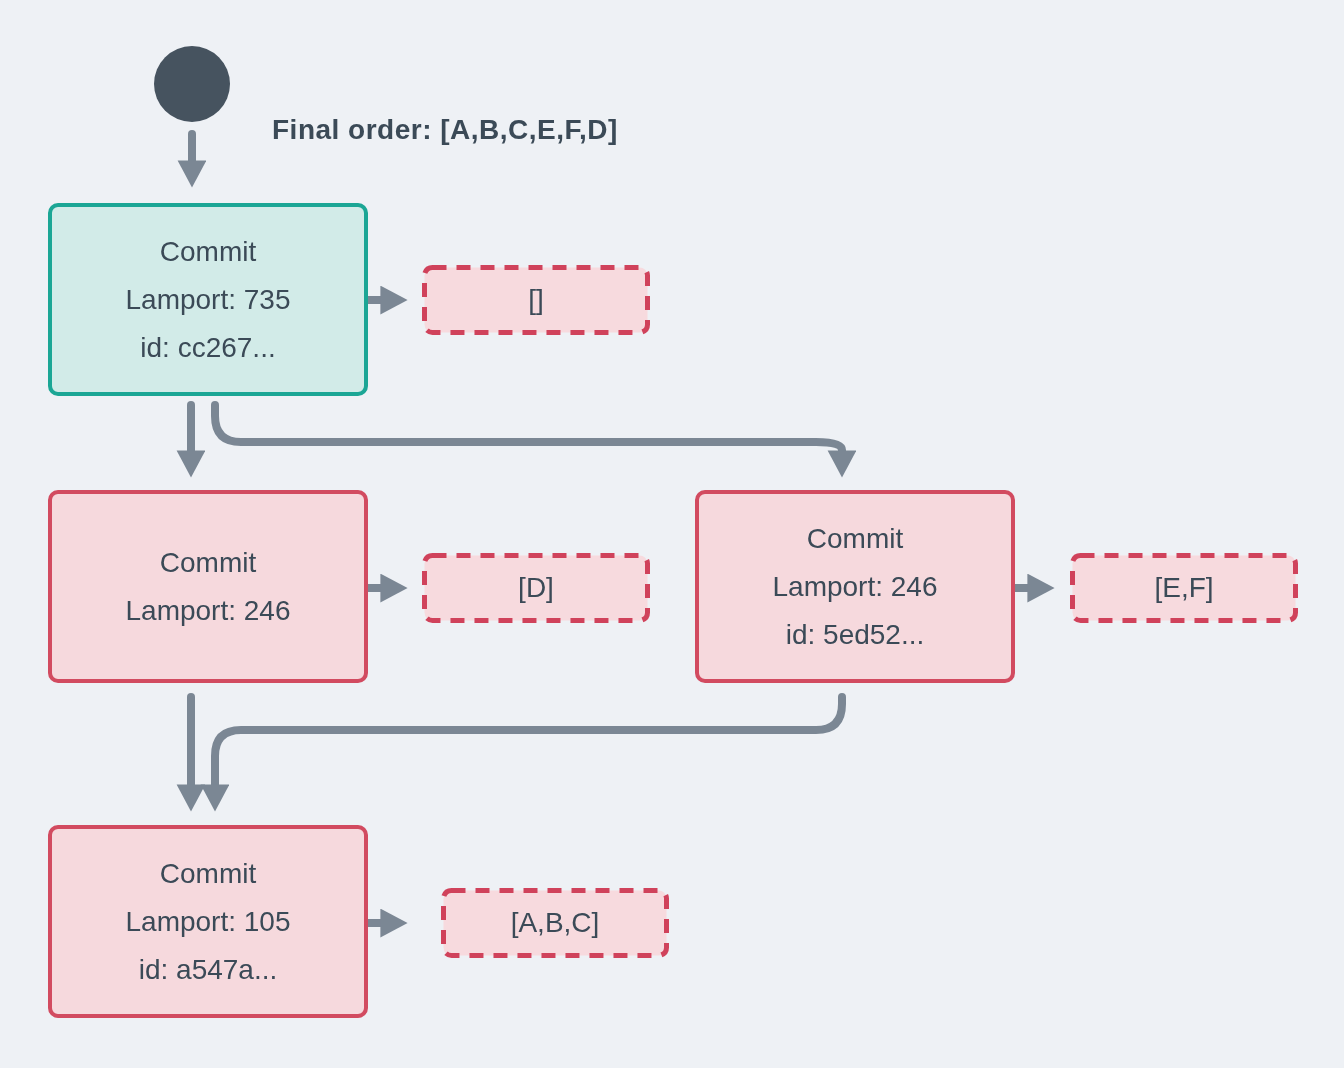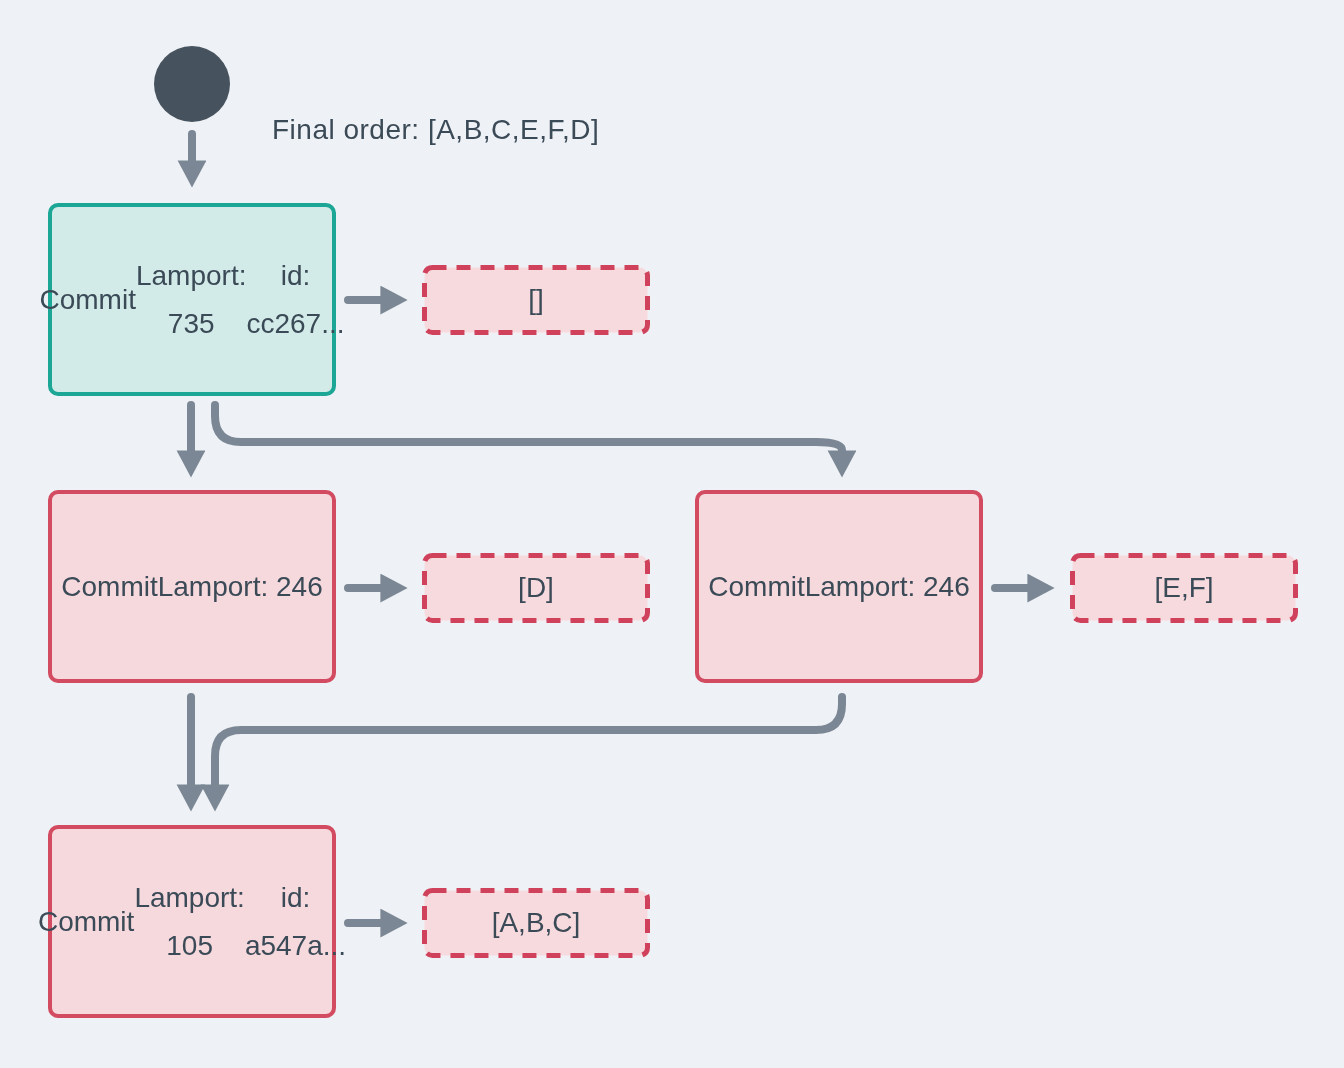--- a/index.html
+++ b/index.html
@@ -10,25 +10,25 @@
   }
   *{box-sizing:border-box;margin:0;padding:0}
   body{background:var(--background);font-family:"Liberation Sans","DejaVu Sans",sans-serif}
   .canvas{position:relative;width:1344px;height:1068px;background:var(--background);overflow:hidden}
   .wires{position:absolute;left:0;top:0;width:1344px;height:1068px;pointer-events:none}
 
   .ref-dot{position:absolute;left:154px;top:46px;width:76px;height:76px;border-radius:50%;
     background:var(--ref-circle)}
   .ref-name{position:absolute;left:272px;top:56px;font-size:28px;color:var(--text);
     letter-spacing:0.5px}
-  .final-order{position:absolute;left:272px;top:114px;font-size:28px;font-weight:400;
+  .final-order{position:absolute;left:272px;top:114px;font-size:28px;font-weight:700;
     color:var(--text);letter-spacing:0.5px}
 
-  .commit{position:absolute;width:288px;height:193px;border-radius:10px;border:4px solid;
-    display:flex;flex-direction:row;justify-content:center;align-items:center;
+  .commit{position:absolute;width:320px;height:193px;border-radius:10px;border:4px solid;
+    display:flex;flex-direction:column;justify-content:center;align-items:center;
     font-size:28px;line-height:48px;color:var(--text);text-align:center}
   .commit.head{border-color:var(--teal-border);background:var(--teal-fill)}
   .commit.normal{border-color:var(--red-border);background:var(--pink-fill)}
 
   .ops{position:absolute;width:228px;height:70px;display:flex;align-items:center;
     justify-content:center;font-size:28px;color:var(--text)}
   .ops svg{position:absolute;left:0;top:0}
   .ops span{position:relative}
 </style>
 </head>
@@ -77,33 +77,34 @@
   <div class="ops" style="left:422px;top:553px">
     <svg width="228" height="70">
       <rect x="2.5" y="2.5" width="223" height="65" rx="8" fill="var(--pink-dash-fill,#f7dade)" stroke="var(--red-dash,#d0425b)" stroke-width="5" stroke-dasharray="14 10"></rect>
     </svg>
     <span>[D]</span>
   </div>
 
   <div class="commit normal" style="left:695px;top:490px">
     <div>Commit</div>
     <div>Lamport: 246</div>
+    <div>id: 5ed52...</div>
   </div>
   <div class="ops" style="left:1070px;top:553px">
     <svg width="228" height="70">
       <rect x="2.5" y="2.5" width="223" height="65" rx="8" fill="var(--pink-dash-fill,#f7dade)" stroke="var(--red-dash,#d0425b)" stroke-width="5" stroke-dasharray="14 10"></rect>
     </svg>
     <span>[E,F]</span>
   </div>
 
   <div class="commit normal" style="left:48px;top:825px">
     <div>Commit</div>
     <div>Lamport: 105</div>
     <div>id: a547a...</div>
   </div>
-  <div class="ops" style="left:422px;top:888px">
+  <div class="ops" style="left:441px;top:888px">
     <svg width="228" height="70">
       <rect x="2.5" y="2.5" width="223" height="65" rx="8" fill="var(--pink-dash-fill,#f7dade)" stroke="var(--red-dash,#d0425b)" stroke-width="5" stroke-dasharray="14 10"></rect>
     </svg>
     <span>[A,B,C]</span>
   </div>
 
 </div>
 
 </body></html>

